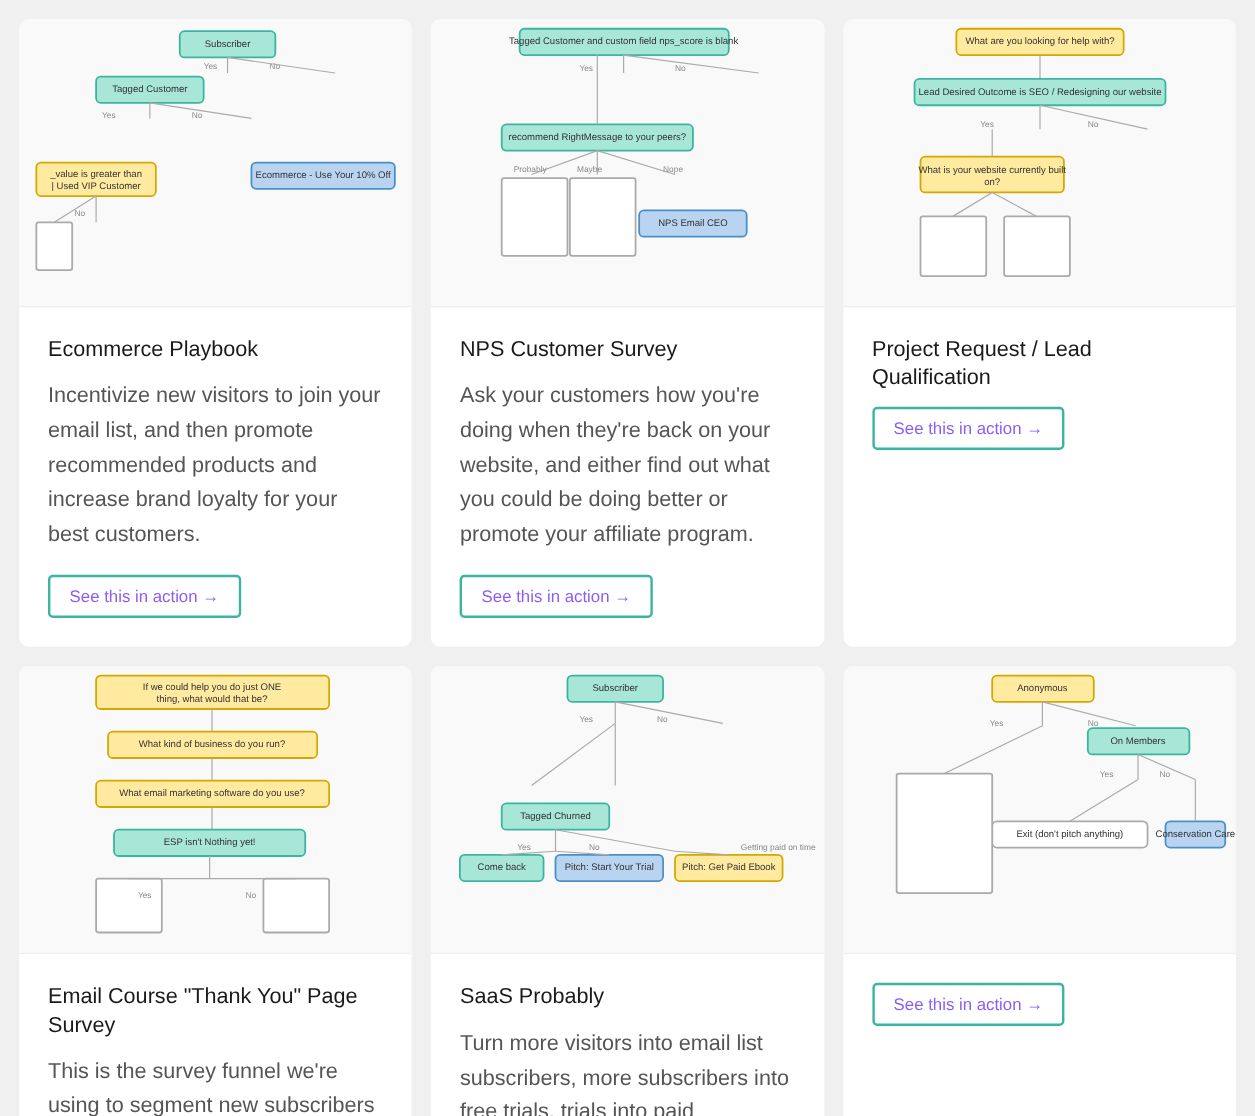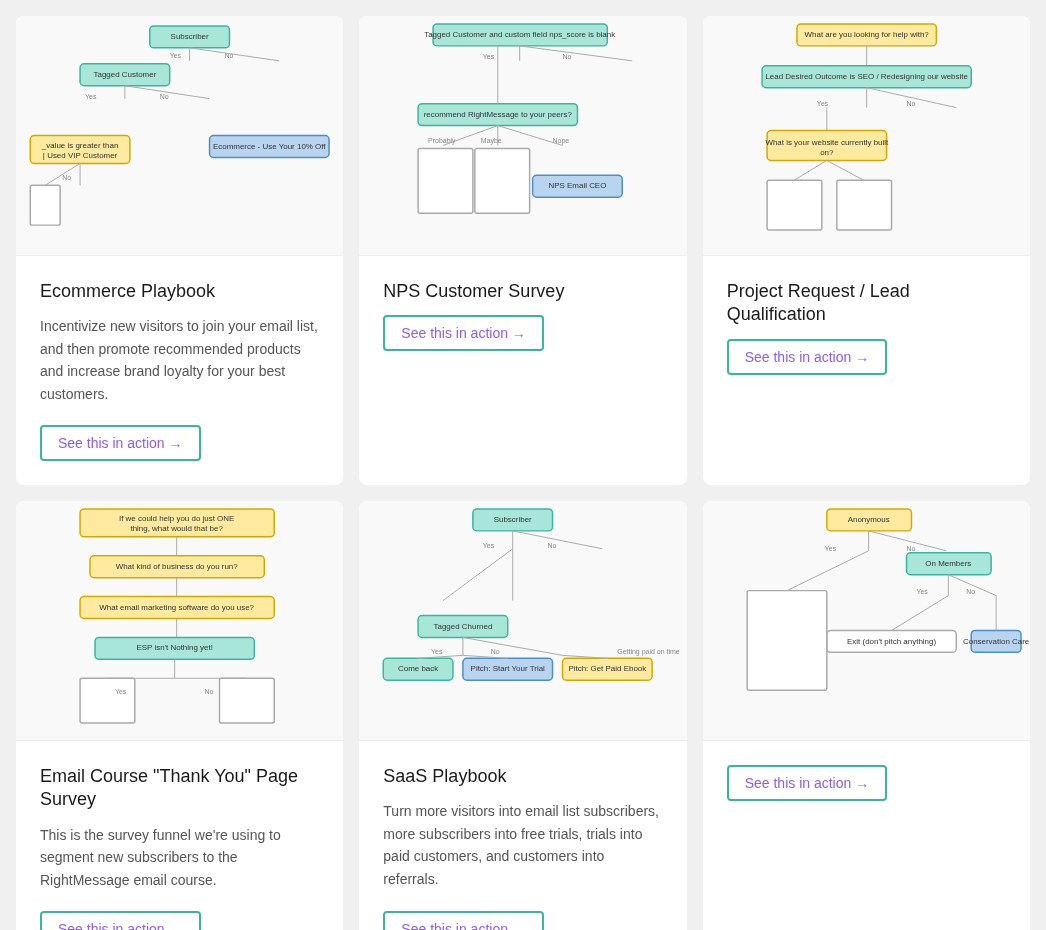--- a/index.html
+++ b/index.html
@@ -36,21 +36,21 @@
       flex-direction: column;
     }
     .card-title {
       font-size: 18px;
       font-weight: 400;
       color: #1a1a1a;
       margin-bottom: 12px;
       line-height: 1.3;
     }
     .card-desc {
-      font-size: 14px;
+      font-size: 18px;
       color: #555;
       line-height: 1.6;
       flex: 1;
       margin-bottom: 20px;
     }
     .action-btn {
       display: inline-block;
       border: 2px solid #3ab5a0;
       color: #8b5cf6;
       background: #fff;
@@ -175,20 +175,21 @@
 
         <rect x="55" y="133" width="55" height="65" rx="2" class="node-white"></rect>
         <rect x="112" y="133" width="55" height="65" rx="2" class="node-white"></rect>
 
         <rect x="170" y="160" width="90" height="22" rx="4" class="node-blue"></rect>
         <text x="215" y="171" class="node-text">NPS Email CEO</text>
       </svg>
     </div>
     <div class="card-content">
       <h2 class="card-title">NPS Customer Survey</h2>
+      <p class="card-desc">Ask your customers how you're doing when they're back on your website, and either find out what you could be doing better or promote your affiliate program.</p>
       <button class="action-btn">See this in action →</button>
     </div>
   </div>
 
   <div class="card">
     <div class="card-diagram">
       <svg class="diagram-svg" viewBox="0 0 320 240" xmlns="http://www.w3.org/2000/svg">
 
         <rect x="90" y="8" width="140" height="22" rx="4" class="node-yellow"></rect>
         <text x="160" y="19" class="node-text">What are you looking for help with?</text>
@@ -282,21 +283,21 @@
         <rect x="100" y="158" width="90" height="22" rx="4" class="node-blue"></rect>
         <text x="145" y="169" class="node-text">Pitch: Start Your Trial</text>
         <rect x="200" y="158" width="90" height="22" rx="4" class="node-yellow"></rect>
         <text x="245" y="169" class="node-text">Pitch: Get Paid Ebook</text>
         <line x1="100" y1="155" x2="55" y2="158" class="line"></line>
         <line x1="100" y1="155" x2="145" y2="158" class="line"></line>
         <line x1="200" y1="155" x2="245" y2="158" class="line"></line>
       </svg>
     </div>
     <div class="card-content">
-      <h2 class="card-title">SaaS Playbook</h2>
+      <h2 class="card-title">SaaS Probably</h2>
       <p class="card-desc">Turn more visitors into email list subscribers, more subscribers into free trials, trials into paid customers, and customers into referrals.</p>
       <button class="action-btn">See this in action →</button>
     </div>
   </div>
 
   <div class="card">
     <div class="card-diagram">
       <svg class="diagram-svg" viewBox="0 0 320 240" xmlns="http://www.w3.org/2000/svg">
 
         <rect x="120" y="8" width="85" height="22" rx="4" class="node-yellow"></rect>

